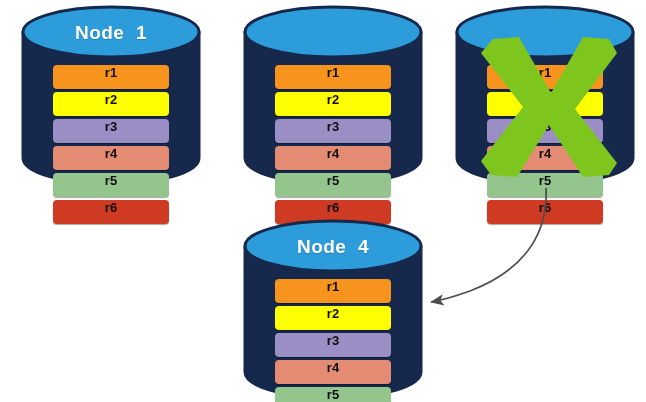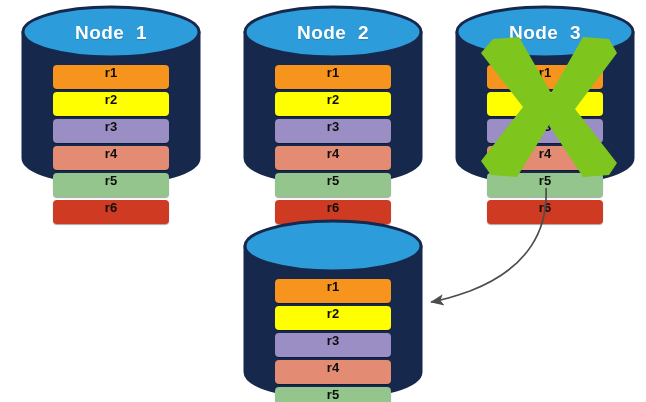--- a/index.html
+++ b/index.html
@@ -123,21 +123,20 @@
         <span class="row-label">r6</span>
       </div>
     </div>
   </div>
 
   <div class="node" id="node-2" style="left:243px; top:4px; width:180px; height:182px;">
     <svg width="180" height="182" viewBox="0 0 180 182">
       <path d="M2,28 L2,154 A88,26 0 0 0 178,154 L178,28 Z" fill="#16294d" stroke="#16294d" stroke-width="3" stroke-linejoin="round"></path>
       <ellipse cx="90" cy="28" rx="88" ry="25" fill="#2d9cdb" stroke="#16294d" stroke-width="3"></ellipse>
     </svg>
-    <div class="node-title" style="top:19px;">Node  2</div>
     <div class="rows" style="top:61px;">
       <div class="row" style="width:116px; background:#f7941e;">
         <span class="row-label">r1</span>
       </div>
       <div class="row" style="width:116px; background:#ffff00;">
         <span class="row-label">r2</span>
       </div>
       <div class="row" style="width:116px; background:#9b8ec4;">
         <span class="row-label">r3</span>
       </div>
@@ -151,21 +150,20 @@
         <span class="row-label">r6</span>
       </div>
     </div>
   </div>
 
   <div class="node" id="node-3" style="left:455px; top:4px; width:180px; height:182px;">
     <svg width="180" height="182" viewBox="0 0 180 182">
       <path d="M2,28 L2,154 A88,26 0 0 0 178,154 L178,28 Z" fill="#16294d" stroke="#16294d" stroke-width="3" stroke-linejoin="round"></path>
       <ellipse cx="90" cy="28" rx="88" ry="25" fill="#2d9cdb" stroke="#16294d" stroke-width="3"></ellipse>
     </svg>
-    <div class="node-title" style="top:19px;">Node  3</div>
     <div class="rows" style="top:61px;">
       <div class="row" style="width:116px; background:#f7941e;">
         <span class="row-label">r1</span>
       </div>
       <div class="row" style="width:116px; background:#ffff00;">
         <span class="row-label">r2</span>
       </div>
       <div class="row" style="width:116px; background:#9b8ec4;">
         <span class="row-label">r3</span>
       </div>
@@ -183,20 +181,21 @@
     <svg class="cross" style="left:24px; top:33px;" width="140" height="140" viewBox="0 0 140 140">
       <path d="M14,2 L40,0 L72,56 L104,0 L130,2 L138,16 L96,72 L138,126 L130,138 L104,140 L70,88 L38,140 L12,138 L2,124 L44,70 L2,16 Z" fill="#7ec61e"></path>
     </svg>
   </div>
 
   <div class="node" id="node-4" style="left:243px; top:218px; width:180px; height:182px;">
     <svg width="180" height="182" viewBox="0 0 180 182">
       <path d="M2,28 L2,154 A88,26 0 0 0 178,154 L178,28 Z" fill="#16294d" stroke="#16294d" stroke-width="3" stroke-linejoin="round"></path>
       <ellipse cx="90" cy="28" rx="88" ry="25" fill="#2d9cdb" stroke="#16294d" stroke-width="3"></ellipse>
     </svg>
+    <div class="node-title" style="top:19px;">Node  4</div>
     <div class="rows" style="top:61px;">
       <div class="row" style="width:116px; background:#f7941e;">
         <span class="row-label">r1</span>
       </div>
       <div class="row" style="width:116px; background:#ffff00;">
         <span class="row-label">r2</span>
       </div>
       <div class="row" style="width:116px; background:#9b8ec4;">
         <span class="row-label">r3</span>
       </div>

